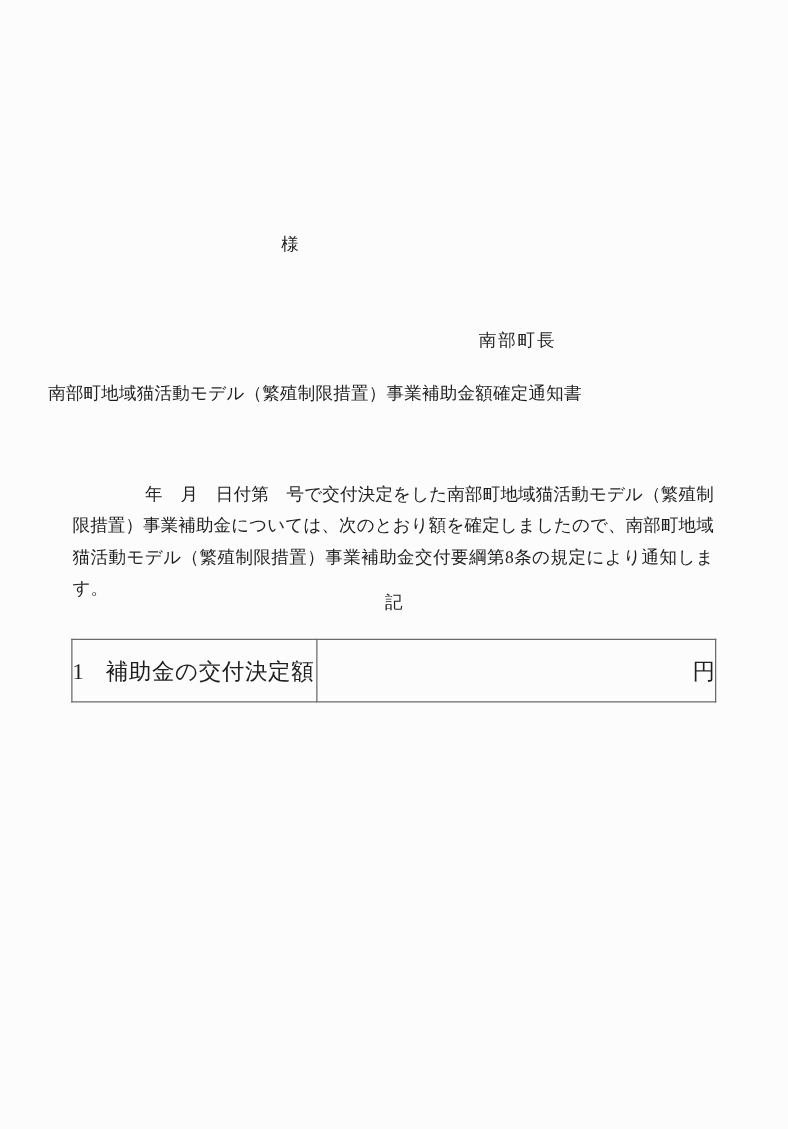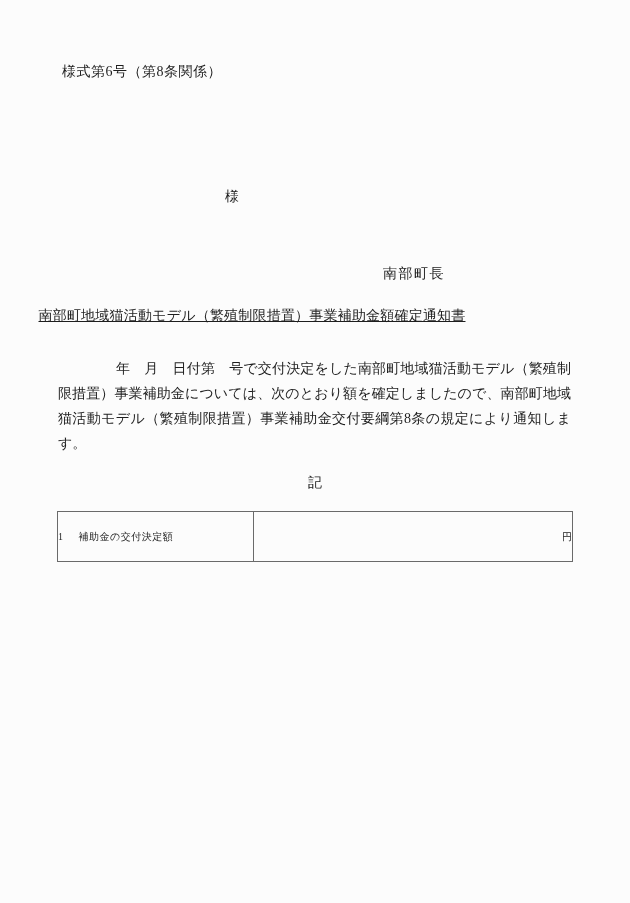--- a/index.html
+++ b/index.html
@@ -44,45 +44,44 @@
     letter-spacing: 1.5px;
     margin-top: 20px;
   }
   .doc-title {
     left: 0;
     width: 504px;
     top: 307px;
     text-align: center;
     line-height: 17px;
     letter-spacing: 0.2px;
-    text-decoration: underline;
   }
   .body-paragraph {
     left: 58px;
-    top: 356px;
+    top: 384px;
     width: 513px;
     line-height: 25px;
     text-indent: 58px;
     text-align: justify;
   }
   .record-marker {
     left: 0;
     width: 630px;
     top: 475px;
     text-align: center;
     line-height: 16px;
   }
   table.amount-table {
     position: absolute;
     left: 57px;
     top: 511px;
     width: 516px;
     border-collapse: collapse;
     table-layout: fixed;
-    font-size: 10px;
+    font-size: 18px;
     color: #1e1e1e;
   }
   table.amount-table td {
     border: 1px solid #6a6a6a;
     height: 49px;
     vertical-align: middle;
     padding: 0;
   }
   td.cell-label {
     width: 195px;
@@ -93,21 +92,20 @@
     padding-right: 45px;
   }
   .row-no { display: inline-block; }
   .row-label { display: inline-block; margin-left: 13px; letter-spacing: 0.5px; }
 </style>
 </head>
 <body>
 
 <div class="page">
 
-  <div class="abs form-number">様式第6号（第8条関係）</div>
 
   <div class="abs doc-number-block">
   </div>
 
   <div class="abs addressee-line">様</div>
 
   <div class="abs sender-line">南部町長</div>
 
   <div class="abs doc-title">南部町地域猫活動モデル（繁殖制限措置）事業補助金額確定通知書</div>
 

